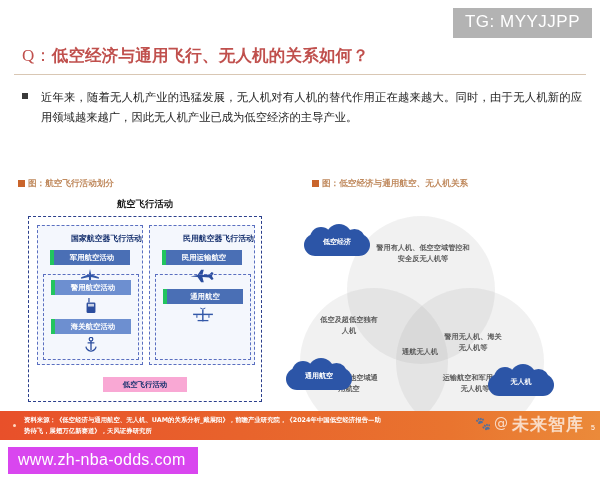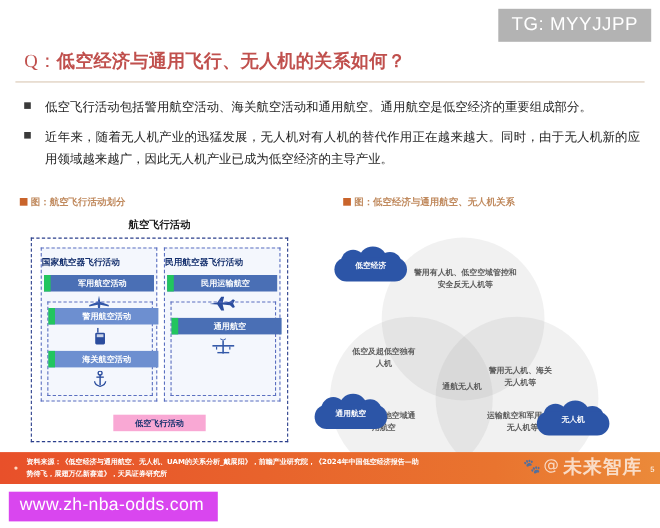--- a/index.html
+++ b/index.html
@@ -156,47 +156,47 @@
     width: 106px;
     height: 140px;
     border: 1.2px dashed #5a6fc0;
     box-sizing: border-box;
     background: #f4f7fd;
   }
   .fl-col.left  { left: 8px; }
   .fl-col.right { left: 120px; }
   .fl-col-title {
     margin-top: 7px;
-    text-align: left;
+    text-align: right;
     font-size: 7.9px;
     font-weight: bold;
     color: #15306e;
   }
   .fl-inner {
     position: absolute;
     left: 5px;
     top: 48px;
     width: 96px;
     height: 86px;
     border: 1.1px dashed #5a6fc0;
     box-sizing: border-box;
   }
   .chip {
     position: relative;
-    width: 100px;
+    width: 80px;
     margin: 0 auto;
     height: 15px;
     background: #4a6fb5;
     color: #ffffff;
     font-size: 7.4px;
     font-weight: bold;
     display: flex;
     align-items: center;
     justify-content: center;
-    border-left: 6px solid #22c55e;
+    border-left: 4px solid #22c55e;
     box-sizing: border-box;
   }
   .chip.light { background: #6d8fd0; }
   .icon-row {
     text-align: center;
     color: #3358a8;
     line-height: 1;
     margin: 3px 0 2px 0;
   }
   .fl-bottom {
@@ -369,26 +369,20 @@
 <div class="slide">
 
   <div class="tg-banner">TG: MYYJJPP</div>
 
   <div class="title-row">
     <span class="title-q">Q：</span><span>低空经济与通用飞行、无人机的关系如何？</span>
   </div>
   <div class="title-rule"></div>
 
   <div class="bullets">
-    <div class="bullet">
-      <span class="bullet-mark">
-          <i></i>
-        </span>
-      <span class="bullet-text">低空飞行活动包括警用航空活动、海关航空活动和通用航空。通用航空是低空经济的重要组成部分。</span>
-    </div>
     <div class="bullet">
       <span class="bullet-mark">
           <i></i>
         </span>
       <span class="bullet-text">近年来，随着无人机产业的迅猛发展，无人机对有人机的替代作用正在越来越大。同时，由于无人机新的应用领域越来越广，因此无人机产业已成为低空经济的主导产业。</span>
     </div>
   </div>
 
   <div class="figures">
 

